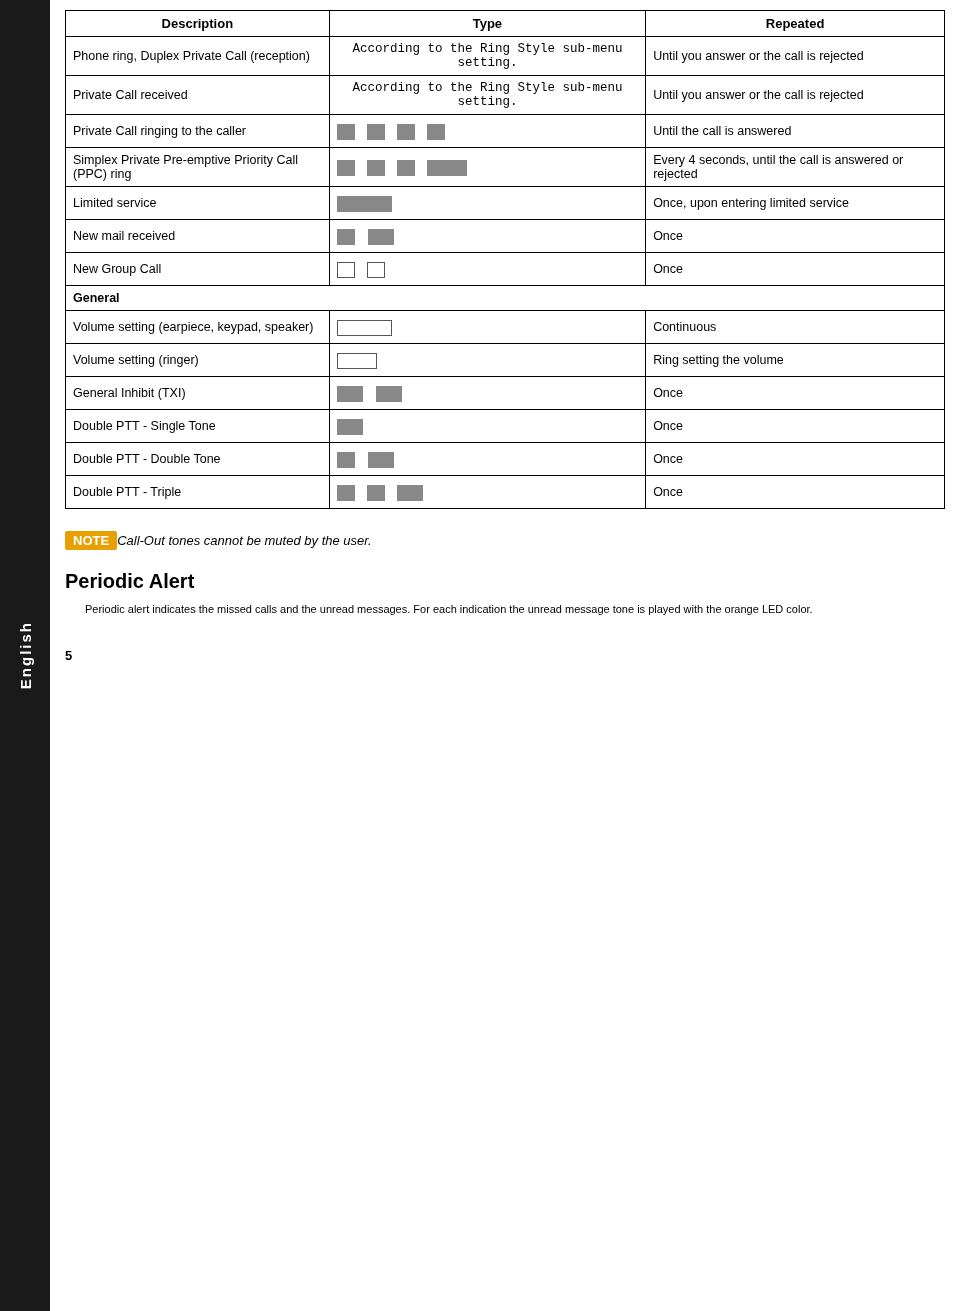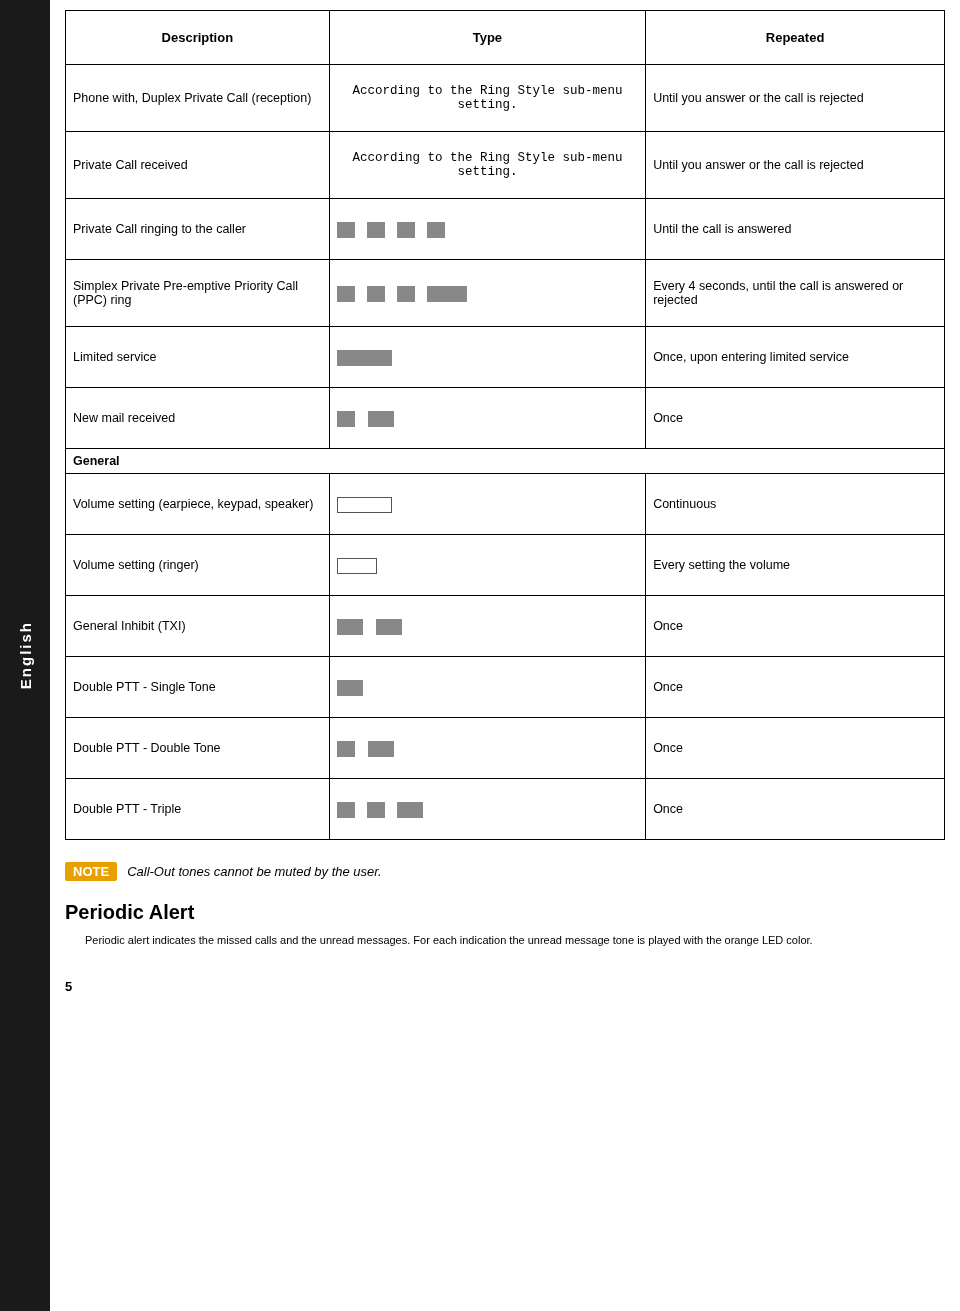--- a/index.html
+++ b/index.html
@@ -37,21 +37,21 @@
     }
 
     
     .alert-table {
       width: 100%;
       border-collapse: collapse;
       margin-bottom: 18px;
     }
     .alert-table th, .alert-table td {
       border: 1px solid #000;
-      padding: 19px 7px;
+      padding: 5px 7px;
       vertical-align: middle;
     }
     .alert-table th {
       background: #fff;
       font-weight: bold;
       text-align: center;
       font-size: 13px;
     }
     .alert-table td {
       font-size: 12.5px;
@@ -82,21 +82,20 @@
     .tone-block.outline { background: #fff; border: 1px solid #555; }
     .tone-block.sm { width: 18px; }
     .tone-block.md { width: 26px; }
     .tone-block.lg { width: 40px; }
     .tone-block.xl { width: 55px; }
 
     
     .note-row {
       display: flex;
       align-items: center;
-      gap: 10px;
       margin-bottom: 20px;
       margin-top: 22px;
     }
     .note-badge {
       background: #e8a000;
       color: #fff;
       font-weight: bold;
       font-size: 13px;
       padding: 2px 8px;
       border-radius: 2px;
@@ -146,21 +145,21 @@
     <table class="alert-table">
       <thead>
         <tr>
           <th class="col-desc">Description</th>
           <th class="col-type">Type</th>
           <th class="col-rep">Repeated</th>
         </tr>
       </thead>
       <tbody id="table-body">
       <tr>
-            <td class="col-desc">Phone with, Duplex Private Call (reception)</td>
+            <td class="col-desc">Phone ring, Duplex Private Call (reception)</td>
             <td class="col-type type-cell">According to the Ring Style sub-menu setting.</td>
             <td class="col-rep">Until you answer or the call is rejected</td>
           </tr>
           <tr>
             <td class="col-desc">Private Call received</td>
             <td class="col-type type-cell">According to the Ring Style sub-menu setting.</td>
             <td class="col-rep">Until you answer or the call is rejected</td>
           </tr>
           <tr>
             <td class="col-desc">Private Call ringing to the caller</td>
@@ -205,40 +204,51 @@
             <td class="col-desc">New mail received</td>
             <td class="col-type type-cell">
               <div class="tone-vis">
                 <span class="tone-block filled sm"></span>
                 <span style="width: 5px; display: inline-block;"></span>
                 <span class="tone-block filled md"></span>
               </div>
             </td>
             <td class="col-rep">Once</td>
           </tr>
+          <tr>
+            <td class="col-desc">New Group Call</td>
+            <td class="col-type type-cell">
+              <div class="tone-vis">
+                <span class="tone-block outline sm"></span>
+                <span style="width: 4px; display: inline-block;"></span>
+                <span class="tone-block outline sm"></span>
+              </div>
+            </td>
+            <td class="col-rep">Once</td>
+          </tr>
           <tr class="general-row">
             <td colspan="3">General</td>
           </tr>
           <tr>
             <td class="col-desc">Volume setting (earpiece, keypad, speaker)</td>
             <td class="col-type type-cell">
               <div class="tone-vis">
                 <span class="tone-block outline xl"></span>
               </div>
             </td>
             <td class="col-rep">Continuous</td>
           </tr>
           <tr>
             <td class="col-desc">Volume setting (ringer)</td>
             <td class="col-type type-cell">
               <div class="tone-vis">
                 <span class="tone-block outline lg"></span>
               </div>
             </td>
-            <td class="col-rep">Every setting the volume</td>
+            <td class="col-rep">Ring setting the volume</td>
           </tr>
           <tr>
             <td class="col-desc">General Inhibit (TXI)</td>
             <td class="col-type type-cell">
               <div class="tone-vis">
                 <span class="tone-block filled md"></span>
                 <span style="width: 5px; display: inline-block;"></span>
                 <span class="tone-block filled md"></span>
               </div>
             </td>

